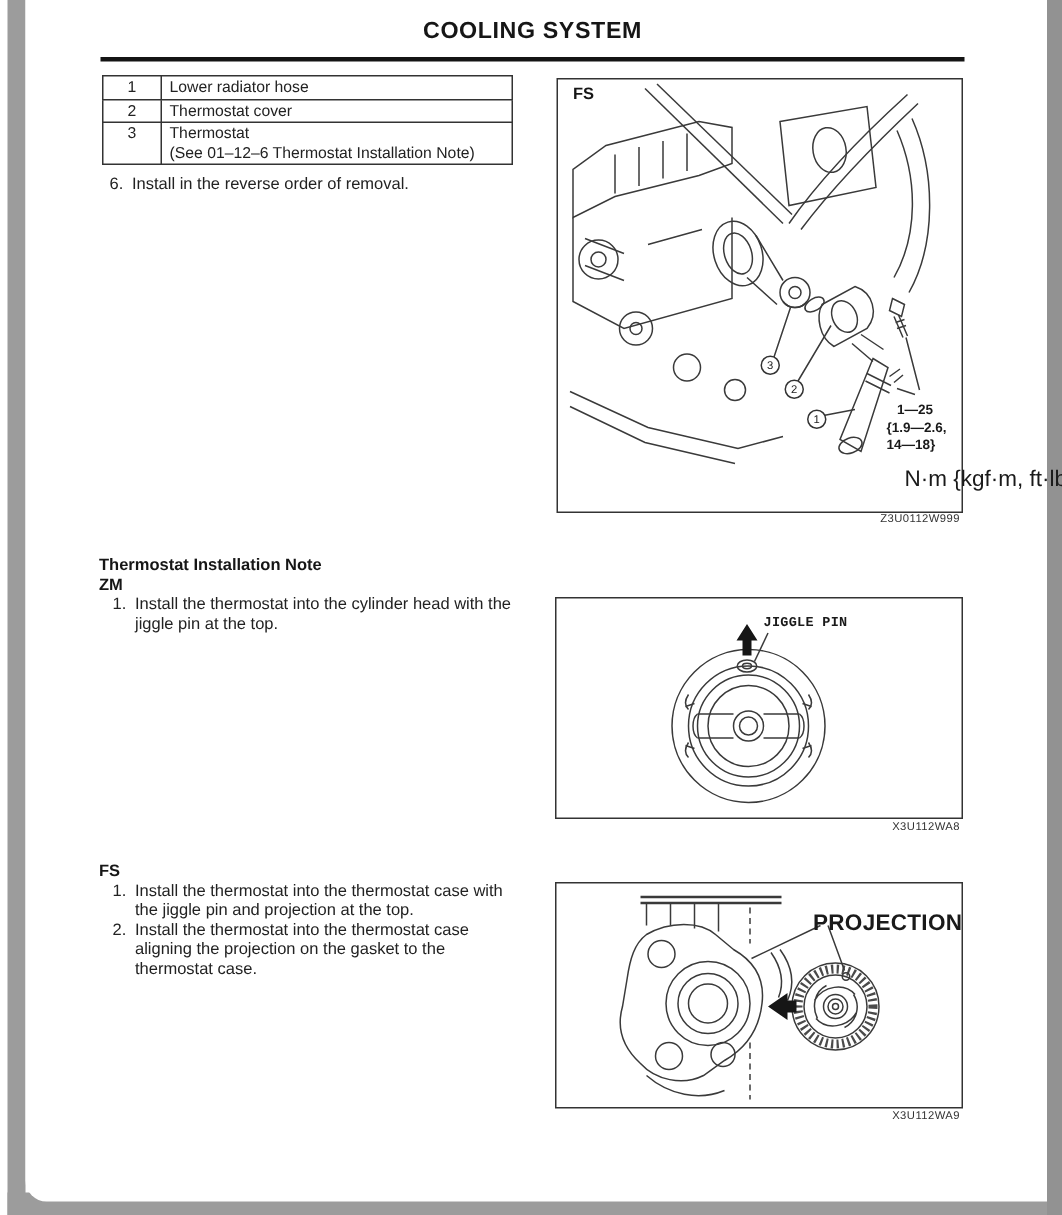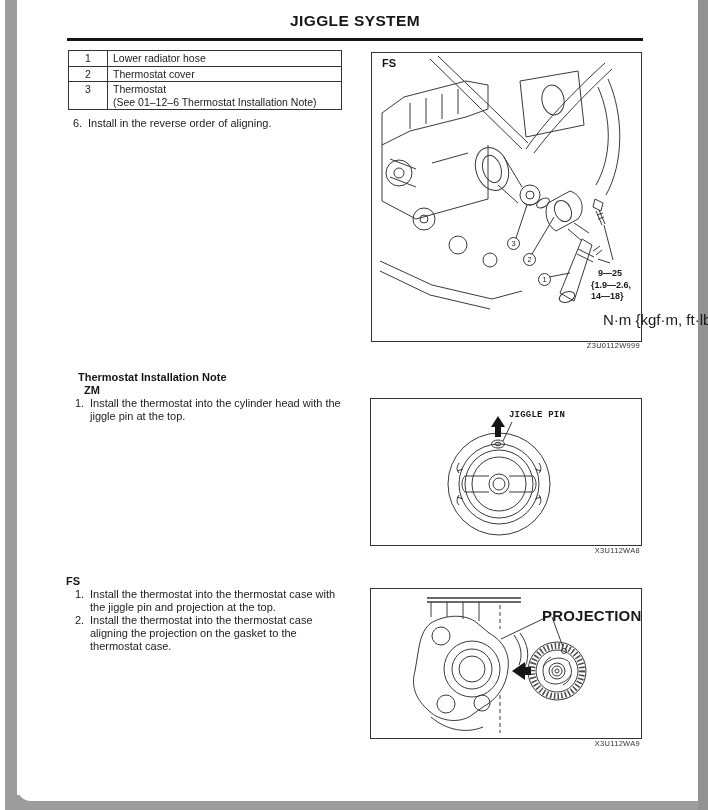--- a/index.html
+++ b/index.html
@@ -19,23 +19,23 @@
   .parts-table{position:absolute;left:51px;top:50px;width:274px;border-collapse:collapse;
         font-size:10.5px;color:#222;}
   .parts-table td{border:1px solid #333;padding:1px 5px;vertical-align:top;line-height:12.5px;}
   .parts-table td.num{width:28px;text-align:center;}
 
   .step-row{display:flex;align-items:flex-start;font-size:11px;line-height:13px;color:#222;}
   .step-num{width:15px;flex:0 0 15px;}
   .step-text{width:256px;}
   .removal-step{position:absolute;left:56px;top:117px;}
 
-  .section-heading{position:absolute;left:49px;top:371px;font-size:11px;font-weight:bold;color:#161616;margin-left:12px;}
+  .section-heading{position:absolute;left:49px;top:371px;font-size:11px;font-weight:bold;color:#161616;}
   .sub-label{position:absolute;left:49px;font-size:11px;font-weight:bold;color:#161616;}
-  .zm-label{top:384px;margin-left:18px;}
+  .zm-label{top:384px;}
   .fs-label{top:575px;}
   .zm-steps{position:absolute;left:58px;top:397px;}
   .fs-steps{position:absolute;left:58px;top:588px;}
   .fs-steps .step-row{margin-bottom:0;}
 
   
   .figure{position:absolute;border:1px solid #333;background:#fff;}
   .fig1{left:354px;top:52px;width:269px;height:288px;}
   .fig2{left:353px;top:398px;width:270px;height:146px;font-family:Liberation Mono, monospace;}
   .fig3{left:353px;top:588px;width:270px;height:149px;}
@@ -60,21 +60,21 @@
 </head>
 <body>
 
 <div class="sheet">
   <div class="strip strip-left"></div>
   <div class="strip strip-right"></div>
   <div class="strip strip-bottom"></div>
 
   <div class="page">
 
-    <div class="page-title">JIGGLE SYSTEM</div>
+    <div class="page-title">COOLING SYSTEM</div>
     <div class="title-rule"></div>
 
     <table class="parts-table">
       <tbody>
           <tr>
         <td class="num">1</td>
         <td>Lower radiator hose</td>
       </tr>
       <tr>
         <td class="num">2</td>
@@ -85,21 +85,21 @@
         <td>
           <div>Thermostat</div>
           <div>(See 01–12–6 Thermostat Installation Note)</div>
         </td>
       </tr>
     </tbody>
       </table>
 
     <div class="step-row removal-step">
       <span class="step-num">6.</span>
-      <span class="step-text">Install in the reverse order of aligning.</span>
+      <span class="step-text">Install in the reverse order of removal.</span>
     </div>
 
     <div class="figure fig1">
       <svg width="269" height="288" viewBox="0 0 269 288">
         <g stroke="#3a3a3a" fill="none" stroke-width="1">
 
           <path d="M58 6 L150 96"></path>
             <path d="M66 3 L156 90"></path>
           <path d="M233 10 C 200 40, 172 70, 154 96"></path>
           <path d="M240 16 C 208 46, 180 76, 162 100"></path>
@@ -152,21 +152,21 @@
           <path d="M232 172 L241 207 M226 206 L238 210"></path>
 
           <path d="M144 185 L155 152 M160 201 L182 164 M177 224 L198 220"></path>
         </g>
       </svg>
       <div class="fig-inner-label">FS</div>
       <div class="callout co1">1</div>
       <div class="callout co2">2</div>
       <div class="callout co3">3</div>
       <div class="torque">
-        <div class="t1">9—25</div>
+        <div class="t1">1—25</div>
         <div>{1.9—2.6,</div>
         <div>14—18}</div>
       </div>
       <div class="units">N·m {kgf·m, ft·lbf}</div>
     </div>
     <div class="fig-code fig1-code">Z3U0112W999</div>
 
     <div class="section-heading">Thermostat Installation Note</div>
     <div class="sub-label zm-label">ZM</div>
     <div class="zm-steps">

